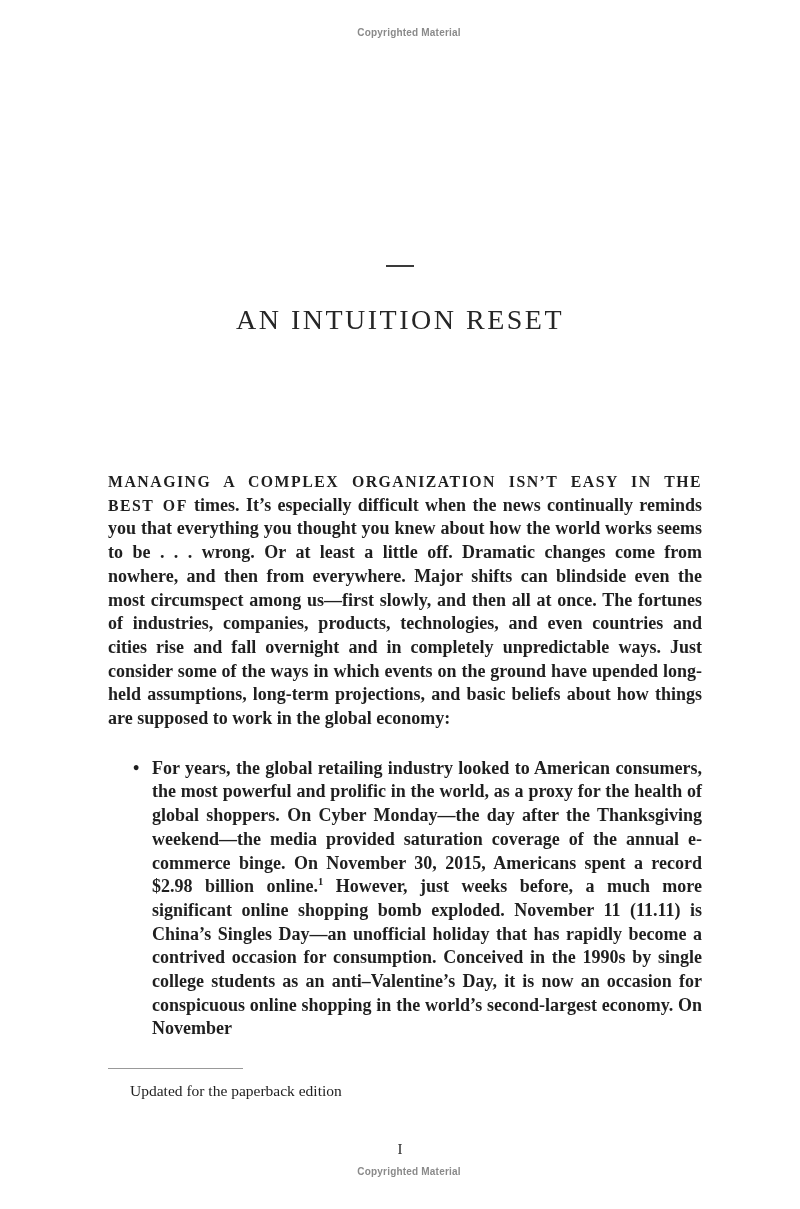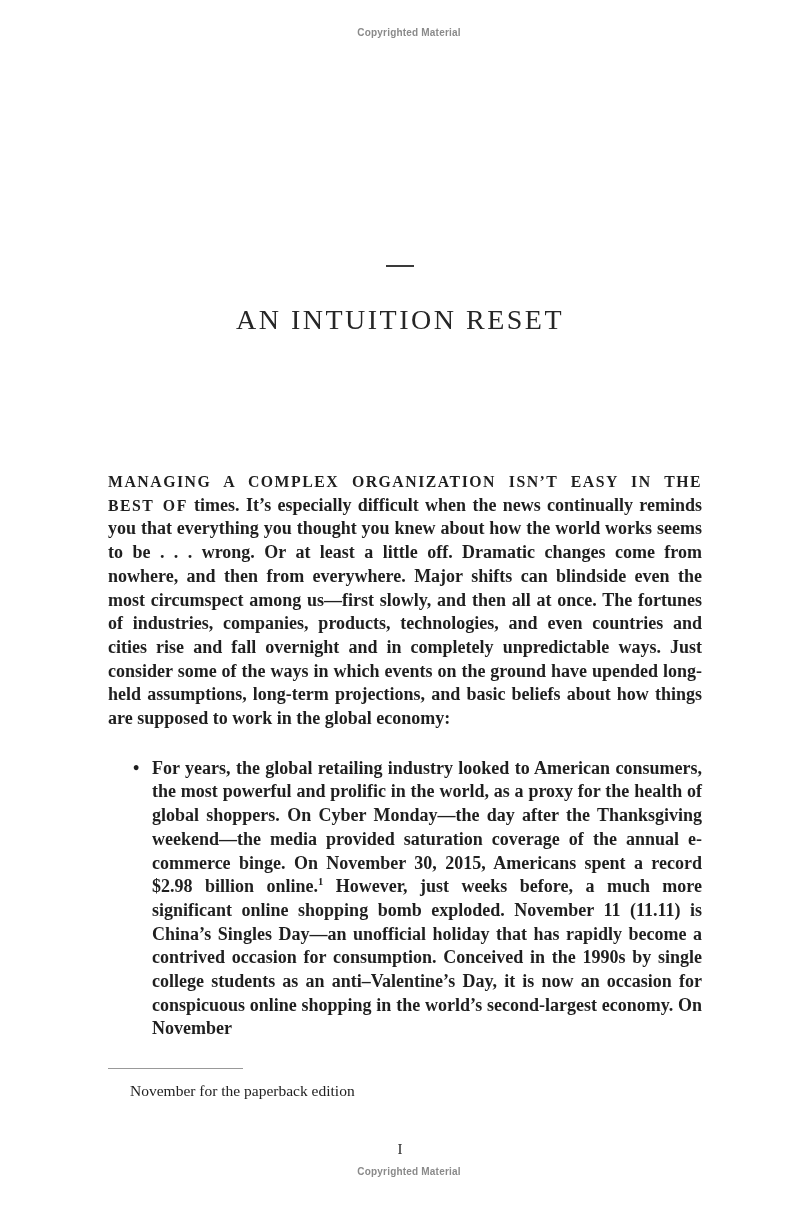--- a/index.html
+++ b/index.html
@@ -138,20 +138,20 @@
 
     <ul class="bullet-list">
       <li class="bullet-item">
         <span class="bullet-marker">•</span><span>For years, the global retailing industry looked to American consumers, the most powerful and prolific in the world, as a proxy for the health of global shoppers. On Cyber Monday—the day after the Thanksgiving weekend—the media provided saturation coverage of the annual e-commerce binge. On November 30, 2015, Americans spent a record $2.98 billion online.</span><sup class="footnote-ref">1</sup><span> However, just weeks before, a much more significant online shopping bomb exploded. November 11 (11.11) is China’s Singles Day—an unofficial holiday that has rapidly become a contrived occasion for consumption. Conceived in the 1990s by single college students as an anti–Valentine’s Day, it is now an occasion for conspicuous online shopping in the world’s second-largest economy. On November</span>
       </li>
     </ul>
   </div>
 
   <div class="footnote">
     <div class="footnote-rule"></div>
-    <div class="footnote-text">November for the paperback edition</div>
+    <div class="footnote-text">Updated for the paperback edition</div>
   </div>
 
   <div class="page-number">I</div>
 
   <div class="watermark watermark-bottom">Copyrighted Material</div>
 
 </div>
 
 </body></html>

